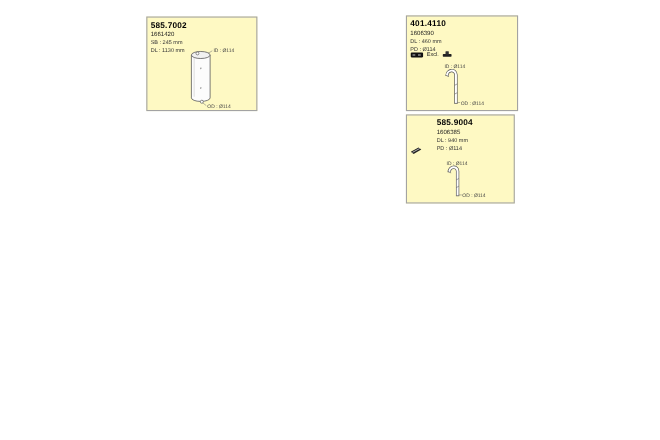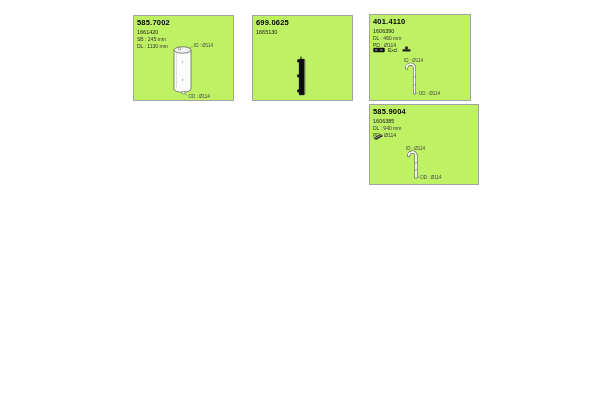--- a/index.html
+++ b/index.html
@@ -1,27 +1,27 @@
 <!DOCTYPE html>
 <html><head>
 <meta charset="utf-8">
 <style>
   html,body { margin:0; padding:0; background:#ffffff; }
   .page {
     position:relative; width:600px; height:400px; background:#ffffff;
     font-family:"Liberation Sans", sans-serif; overflow:hidden;
   }
   .card {
-    position:absolute; background:#bef264; border:1px solid #a3a3a3;
+    position:absolute; background:#fef9c3; border:1px solid #a3a3a3;
     box-sizing:border-box;
   }
   .card1 { left:133px; top:15px;  width:101px; height:86px; }
   .card2 { left:252px; top:15px;  width:101px; height:86px; }
   .card3 { left:369px; top:14px;  width:102px; height:87px; }
-  .card4 { left:369px; top:104px; width:110px;  height:81px; }
+  .card4 { left:369px; top:104px; width:99px;  height:81px;padding-left:24px; }
 
   .pn  { font-size:7.5px; font-weight:bold; color:#000; margin:2px 0 0 3px; letter-spacing:0.2px; }
   .ref { font-size:5.5px; color:#1a1a1a; margin:1.5px 0 0 3px; }
   .spec{ font-size:5px;   color:#333;    margin:1px 0 0 3px; }
 
   .draw { position:absolute; left:0; }
   .card1 .draw { top:24px; width:100px; height:60px; }
   .card2 .draw { top:38px; width:100px; height:46px; }
   .card3 .draw { top:42px; width:100px; height:43px; }
   .card4 .draw { top:40px; width:97px;  height:39px; }
@@ -52,32 +52,20 @@
       <path d="M48 21.5 l1.2 0 l-0.6 1.6 z" fill="#555"></path>
       <path d="M48 39.5 l1.2 0 l-0.6 1.6 z" fill="#555"></path>
       <line x1="55" y1="8.5" x2="59" y2="6.2" stroke="#777" stroke-width="0.5"></line>
       <text class="dim" x="60" y="7">ID : Ø114</text>
       <circle cx="49.5" cy="52.5" r="1.4" fill="#ffffff" stroke="#555" stroke-width="0.6"></circle>
       <line x1="50.3" y1="53.5" x2="53.5" y2="56" stroke="#777" stroke-width="0.5"></line>
       <text class="dim" x="54.5" y="58">OD : Ø114</text>
     </svg>
   </div>
 
-  <div class="card card2">
-    <div class="pn">699.0625</div>
-    <div class="ref">1665130</div>
-    <svg class="draw" viewBox="0 0 100 46">
-      <rect x="47.5" y="2.5" width="1" height="3" fill="#0d0d0d"></rect>
-      <rect x="46" y="5" width="5.5" height="36" fill="#0d0d0d" stroke="#444" stroke-width="0.4"></rect>
-      <rect x="51.5" y="6" width="0.9" height="34" fill="#777"></rect>
-      <rect x="44.2" y="5.5" width="2" height="2.8" fill="#0d0d0d"></rect>
-      <rect x="44.2" y="20.5" width="2" height="2.8" fill="#0d0d0d"></rect>
-      <rect x="44.2" y="35.5" width="2" height="2.8" fill="#0d0d0d"></rect>
-    </svg>
-  </div>
 
   <div class="card card3">
     <div class="pn">401.4110</div>
     <div class="ref">1606390</div>
     <div class="spec">DL : 460 mm</div>
     <div class="spec">PD : Ø114</div>
     <div class="iconrow">
       <svg width="12" height="6" viewBox="0 0 12 6">
         <rect x="0.3" y="0.8" width="11.4" height="4.4" rx="1" fill="#111"></rect>
         <line x1="2" y1="3" x2="4.5" y2="3" stroke="#ffffff" stroke-width="0.7"></line>

